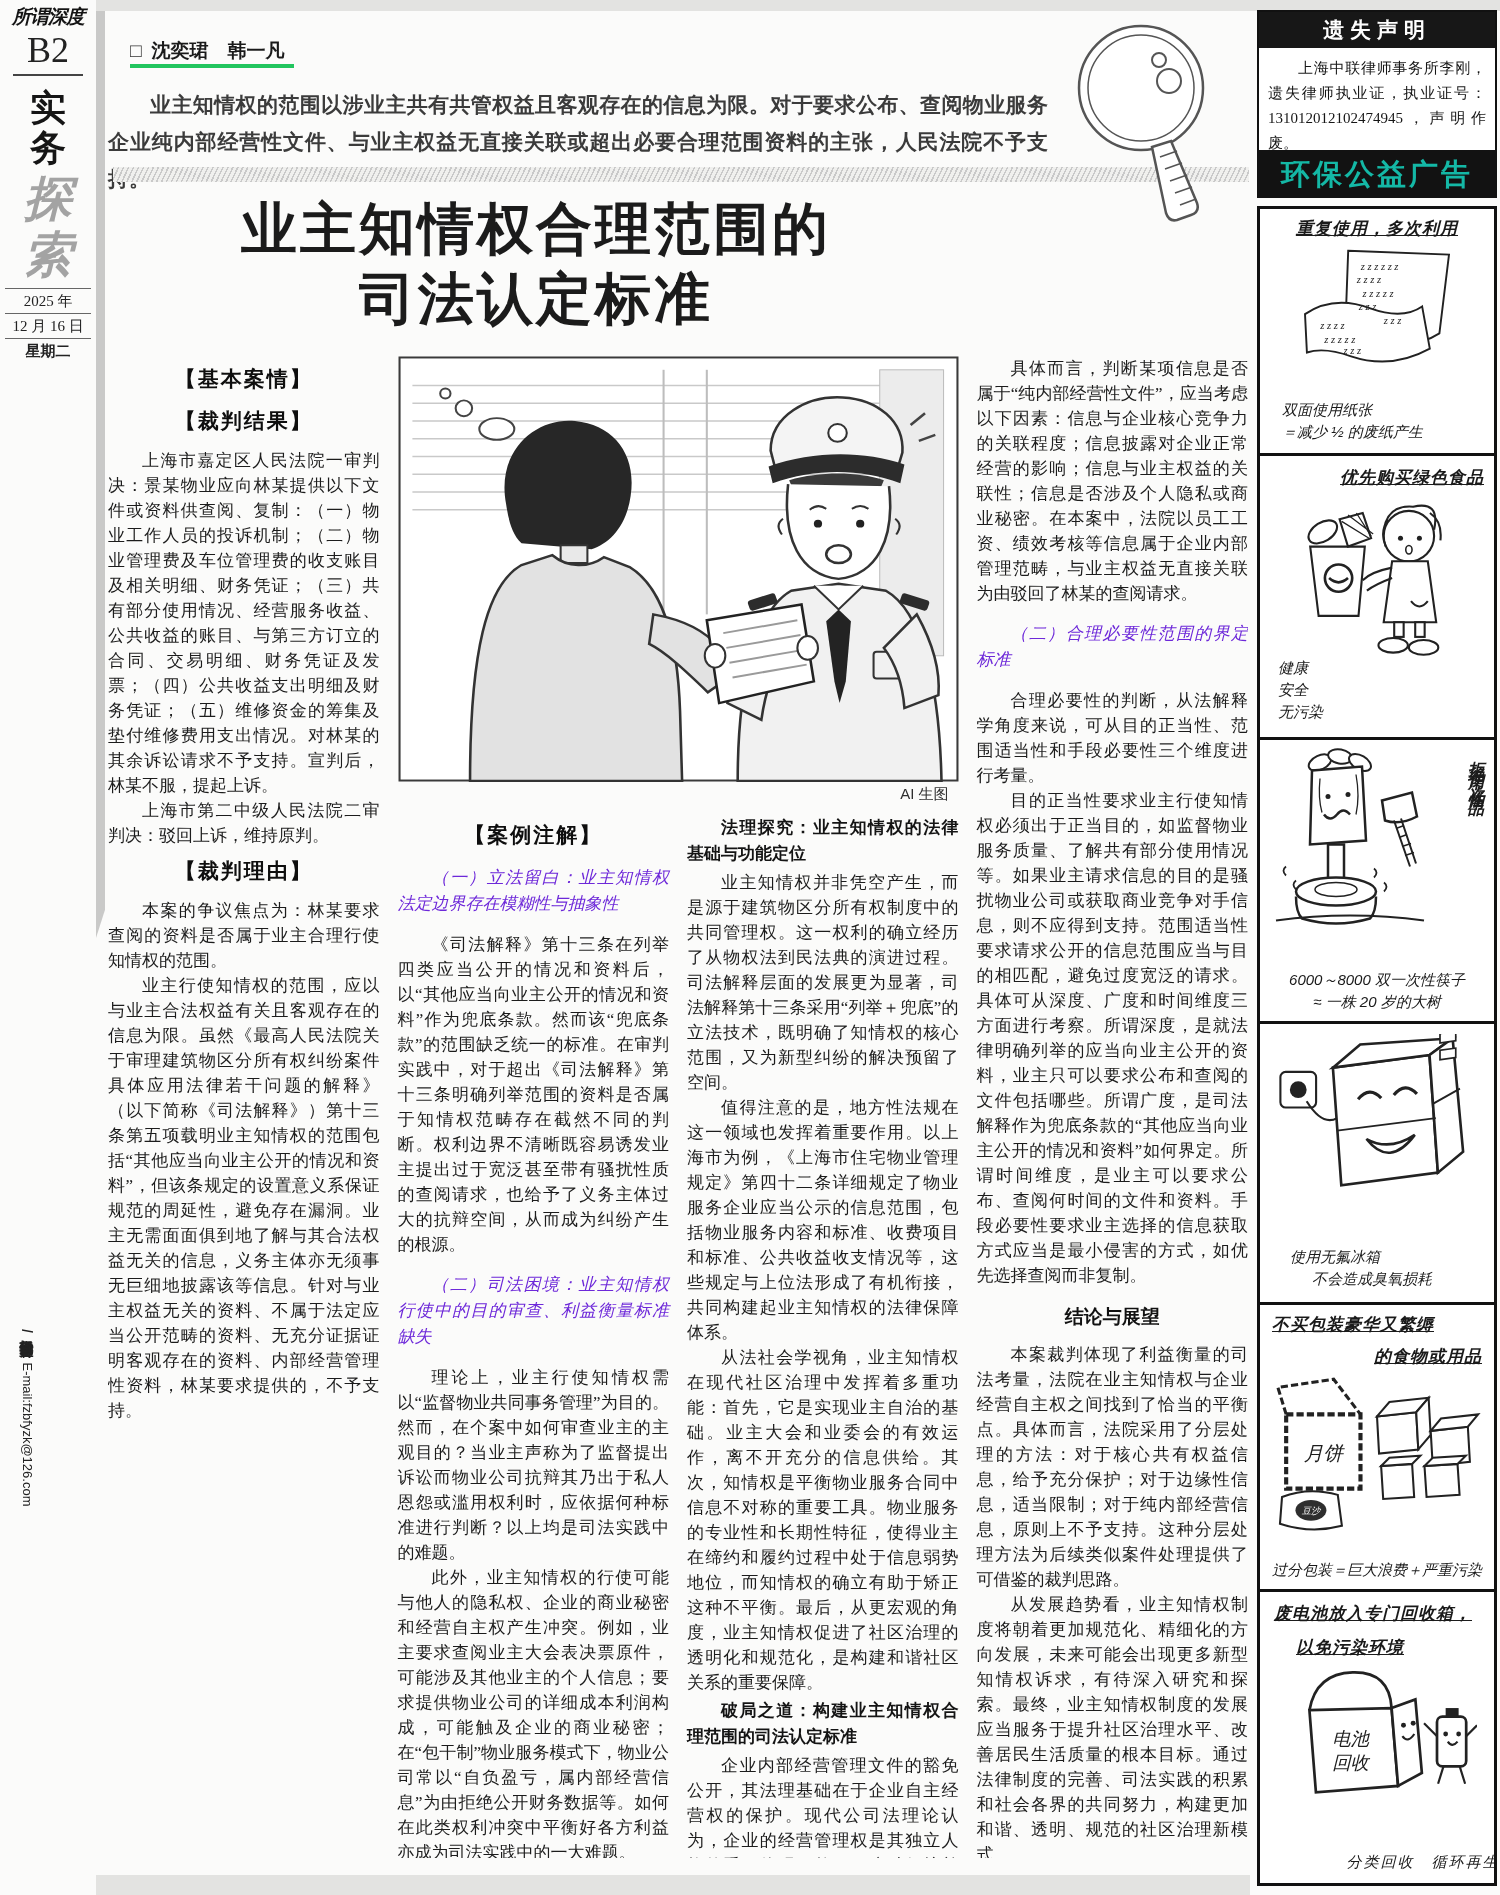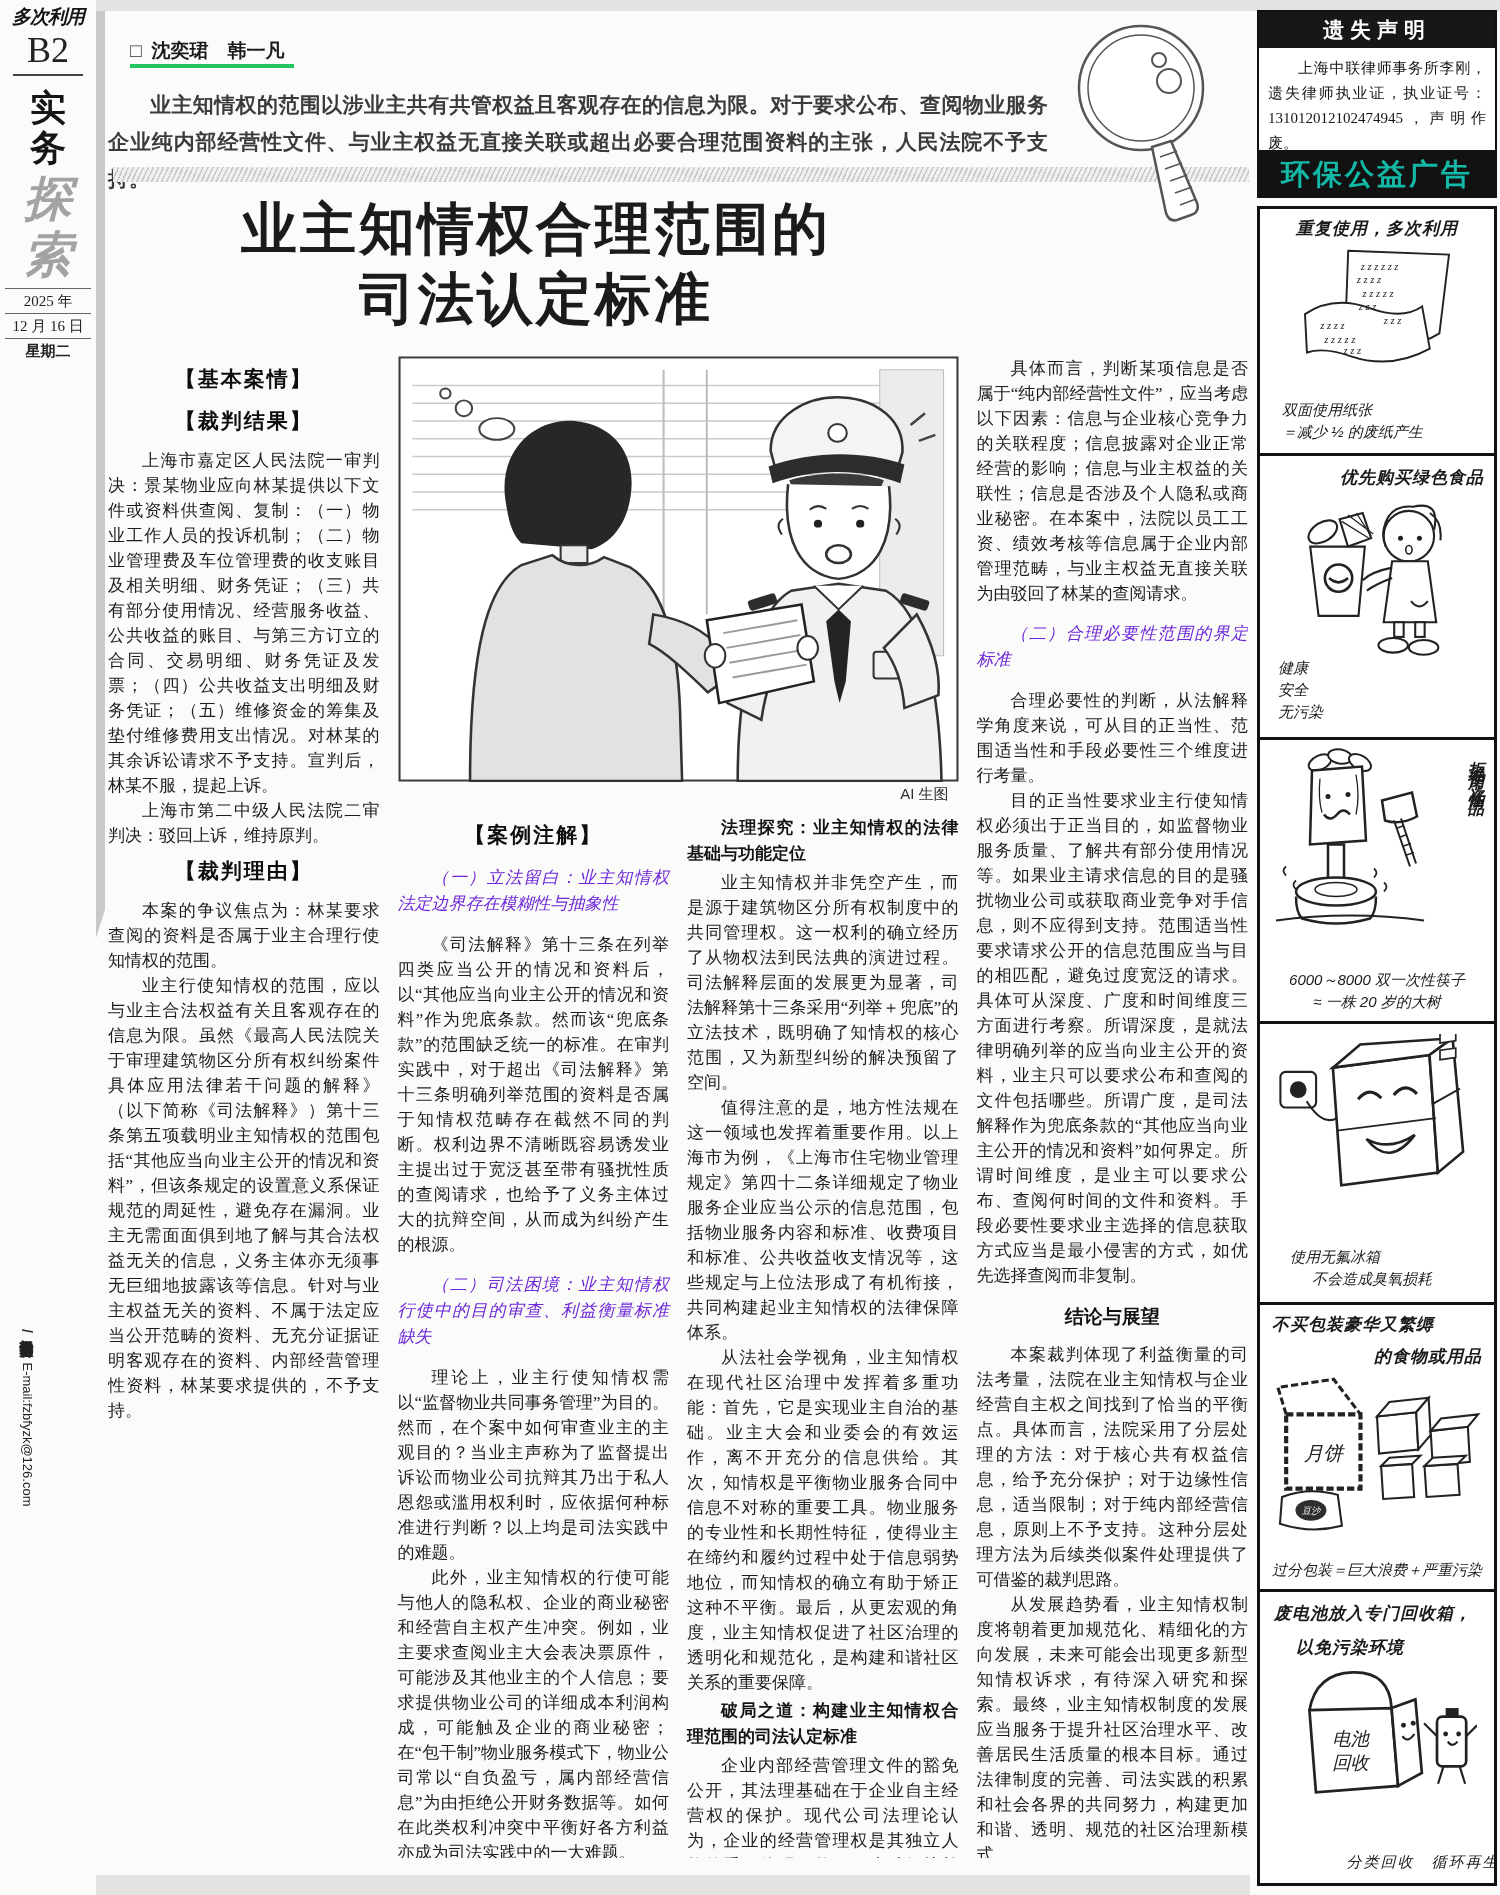--- a/index.html
+++ b/index.html
@@ -66,21 +66,21 @@
   
   .right-rail{position:absolute;left:1257px;top:0;width:240px;height:100%;}
   .lost-box{position:absolute;top:10px;left:0;width:236px;border:2px solid #111;background:#fff;}
   .lost-title{background:#171717;color:#fff;text-align:center;letter-spacing:6px;
               font:bold 21px/36px "Liberation Sans",sans-serif;}
   .lost-body{margin:0;padding:8px 9px 10px;font:15px/25px "Liberation Serif",serif;
              text-indent:2em;text-align:justify;color:#161616;}
   .eco-title{position:absolute;top:150px;left:0;width:240px;background:#121212;color:#14b8a6;
              text-align:center;letter-spacing:3px;font:bold 29px/48px "Liberation Sans",sans-serif;}
   .eco-box{position:absolute;top:206px;left:0;width:240px;height:1680px;border:3px solid #111;
-           box-sizing:border-box;display:flex;flex-direction:column;background:#fff;}
+           box-sizing:border-box;display:flex;flex-direction:column;background:#fff;text-decoration:underline;}
   .eco-panel{position:relative;overflow:hidden;}
   .eco-panel + .eco-panel{border-top:3px solid #111;}
   .ep1{flex:0 0 244px;} .ep2{flex:0 0 281px;} .ep3{flex:0 0 281px;}
   .ep4{flex:0 0 278px;} .ep5{flex:0 0 284px;} .ep6{flex:1 1 auto;}
   .eco-h{font:italic bold 17px/24px "Liberation Sans",sans-serif;color:#1a1a1a;letter-spacing:1px;}
   .eco-cap{font:italic 15px/22px "Liberation Sans",sans-serif;color:#1a1a1a;}
   .ep1 .eco-h{text-align:center;margin-top:8px;}
   .ep1 .caps{position:absolute;left:22px;bottom:10px;}
   .ep1 svg{display:block;margin:4px auto 0;}
   .ep2 .eco-h{text-align:right;margin:10px 10px 0 0;}
@@ -103,21 +103,21 @@
   .ep6 .caps{position:absolute;left:0;bottom:10px;width:100%;text-align:center;font-size:15px;letter-spacing:2px;padding-left:46px;}
 
   svg text.hand{font-family:"Liberation Sans",sans-serif;font-style:italic;fill:#1d1d1d;}
 </style>
 </head>
 <body>
 
 <div class="page">
 
   <aside class="masthead">
-    <div class="mast-logo">多次利用</div>
+    <div class="mast-logo">所谓深度</div>
     <div class="mast-pageno">B2</div>
     <div class="mast-sec sec-a">实</div>
     <div class="mast-sec sec-b">务</div>
     <div class="mast-sec sec-c">探</div>
     <div class="mast-sec sec-d">索</div>
     <div class="mast-date">
       <div class="d1">2025 年</div>
       <div class="d2">12 月 16 日</div>
       <div class="d3">星期二</div>
     </div>

